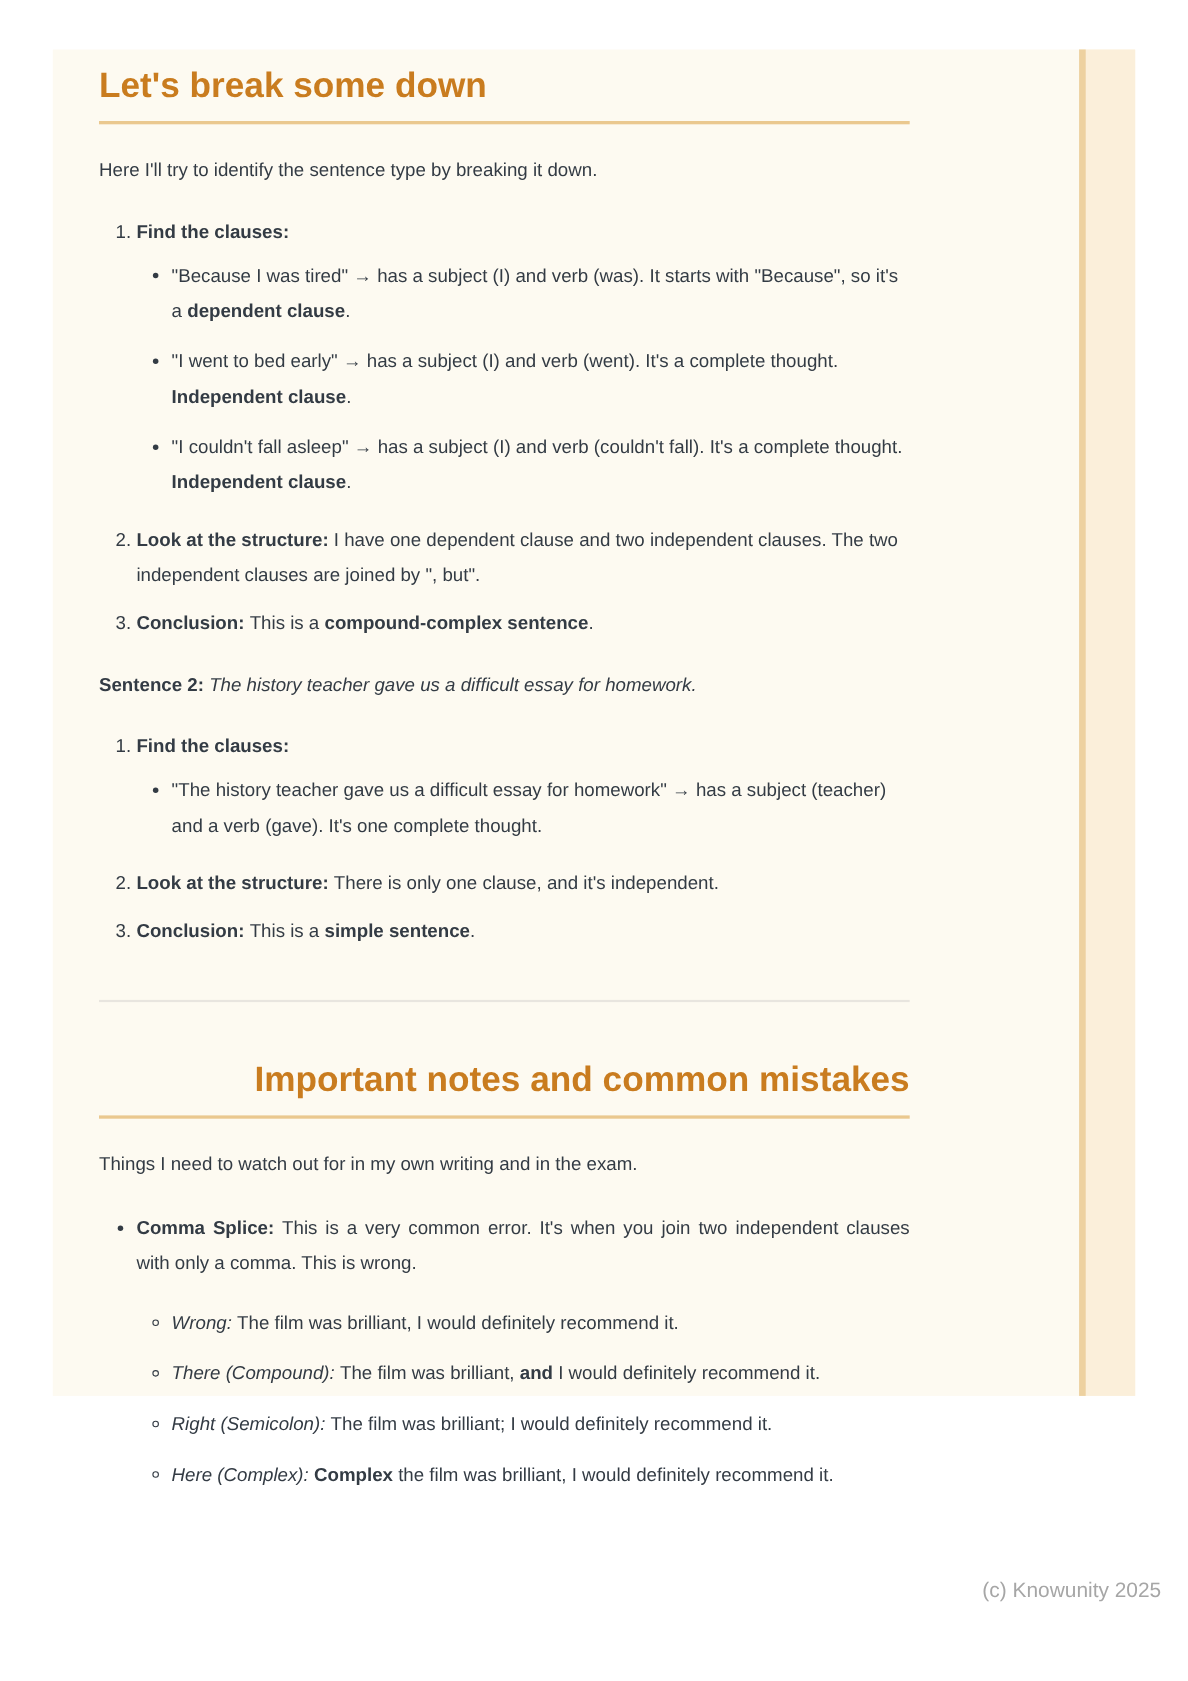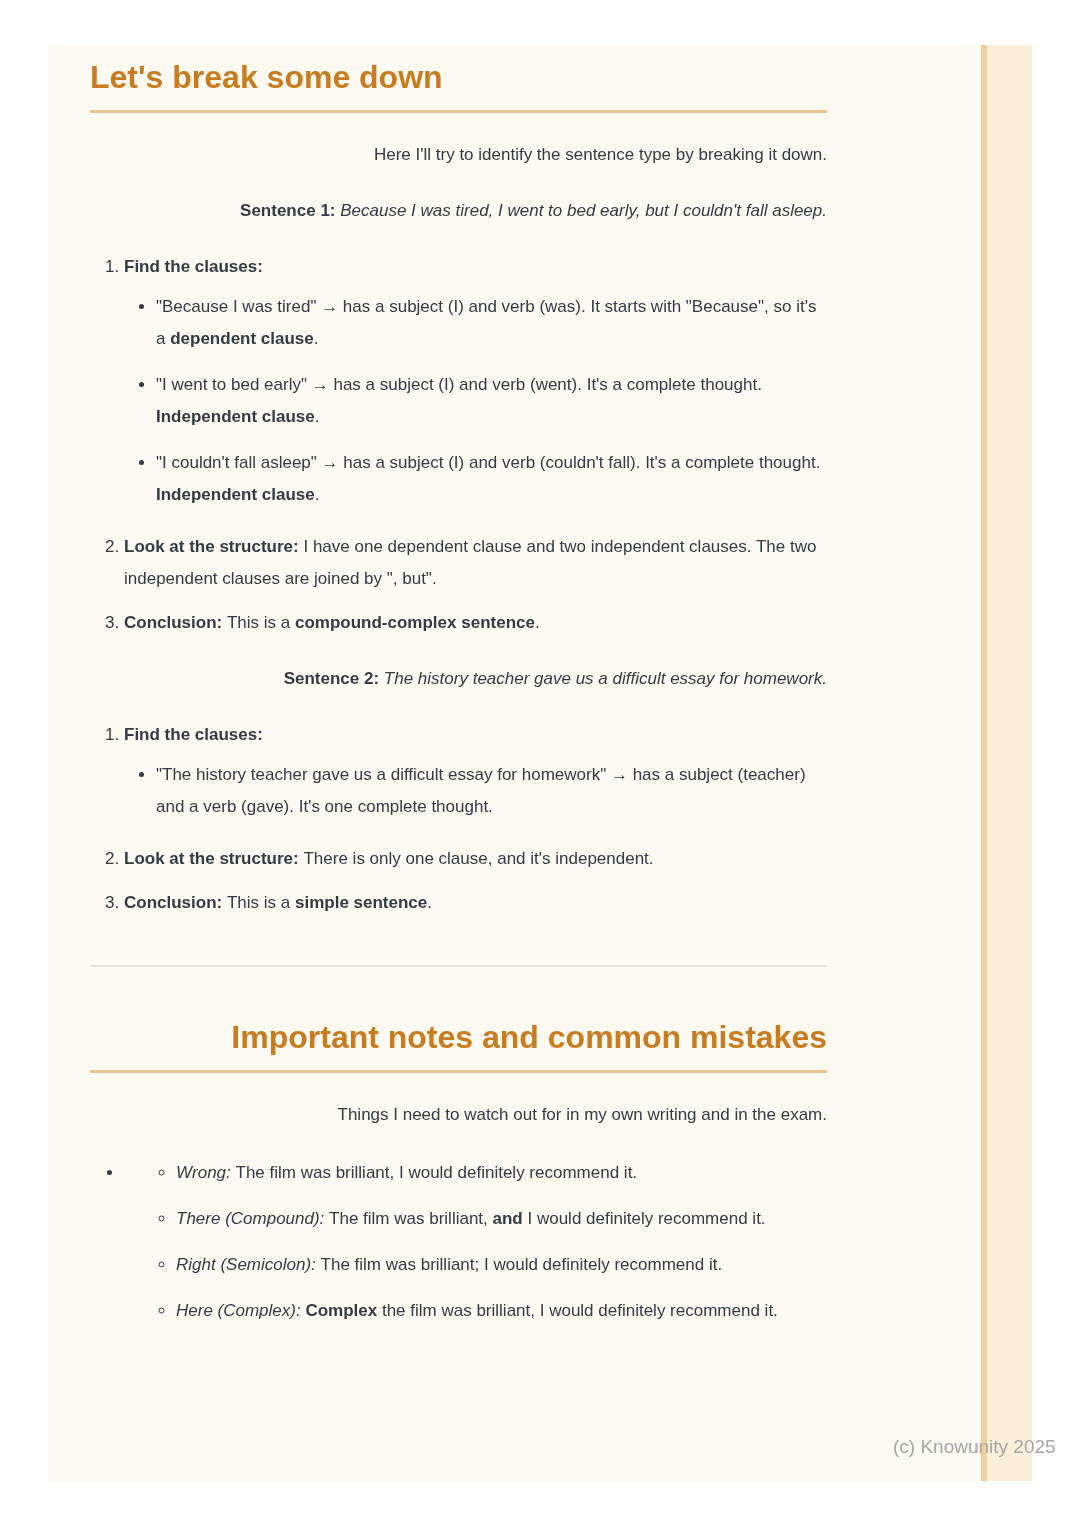--- a/index.html
+++ b/index.html
@@ -12,21 +12,21 @@
     width: 1080px;
     height: 1528px;
     position: relative;
     overflow: hidden;
   }
   .card {
     position: absolute;
     left: 48px;
     top: 45px;
     width: 984px;
-    height: 1436px;
+    height: 1224px;
     background: #FDFAF1;
   }
   .stripe {
     position: absolute;
     top: 0;
     right: 0;
     width: 45px;
     height: 100%;
     background: #FBEFDA;
     border-left: 6px solid #EDD1A0;
@@ -47,21 +47,21 @@
     margin-bottom: 0;
   }
   h1, h2 {
     margin: 0;
     font-size: 32px;
     line-height: 40px;
     font-weight: 700;
     color: #C97C1F;
     letter-spacing: 0;
   }
-  p { margin: 0; text-align: right; }
+  p { margin: 0; }
   .intro   { margin-top: 26px; }
   .sent    { margin-top: 24px; }
   ol.steps {
     margin: 24px 0 0 0;
     padding-left: 34px;
   }
   ol.steps > li { margin-bottom: 12px; }
   ul.clauses {
     list-style-type: disc;
     margin: 8px 0 20px 0;
@@ -72,21 +72,21 @@
     margin: 26px 0 0 0;
     padding-left: 34px;
   }
   ul.notes > li { text-align: justify; }
   ul.subnotes {
     list-style-type: circle;
     margin: 22px 0 0 0;
     padding-left: 32px;
     text-align: left;
   }
-  ul.subnotes > li { margin-bottom: 14px; margin-left: 20px; }
+  ul.subnotes > li { margin-bottom: 14px; }
   hr.divider {
     border: none;
     border-top: 2px solid #E8E5DF;
     margin: 46px 0 0 0;
   }
   .section2 .h-wrap { margin-top: 50px; text-align: right; }
   .b { font-weight: 700; }
   .i { font-style: italic; }
   .watermark {
     position: absolute;
@@ -107,21 +107,20 @@
 
   <div class="content">
 
     <div>
       <div class="h-wrap">
         <h1>Let's break some down</h1>
       </div>
 
       <p class="intro">Here I'll try to identify the sentence type by breaking it down.</p>
 
-      <p class="sent"><span class="b">Sentence 1: </span><span class="i">Because I was tired, I went to bed early, but I couldn't fall asleep.</span></p>
 
       <ol class="steps">
         <li>
           <span><span class="b">Find the clauses:</span></span>
           <ul class="clauses">
             <li><span>"Because I was tired" → has a subject (I) and verb (was). It starts with "Because", so it's a </span><span class="b">dependent clause</span><span>.</span></li>
             <li><span>"I went to bed early" → has a subject (I) and verb (went). It's a complete thought. </span><span class="b">Independent clause</span><span>.</span></li>
             <li><span>"I couldn't fall asleep" → has a subject (I) and verb (couldn't fall). It's a complete thought. </span><span class="b">Independent clause</span><span>.</span></li>
           </ul>
         </li>
@@ -147,20 +146,21 @@
 
     <div class="section2">
       <div class="h-wrap">
         <h2>Important notes and common mistakes</h2>
       </div>
 
       <p class="intro">Things I need to watch out for in my own writing and in the exam.</p>
 
       <ul class="notes">
         <li>
+          <span><span class="b">Comma Splice: </span><span>This is a very common error. It's when you join two independent clauses with only a comma. This is wrong.</span></span>
           <ul class="subnotes">
             <li><span class="i">Wrong: </span><span>The film was brilliant, I would definitely recommend it.</span></li>
             <li><span class="i">There (Compound): </span><span>The film was brilliant, </span><span class="b">and</span><span> I would definitely recommend it.</span></li>
             <li><span class="i">Right (Semicolon): </span><span>The film was brilliant; I would definitely recommend it.</span></li>
             <li><span class="i">Here (Complex): </span><span class="b">Complex</span><span> the film was brilliant, I would definitely recommend it.</span></li>
           </ul>
         </li>
       </ul>
     </div>
 

